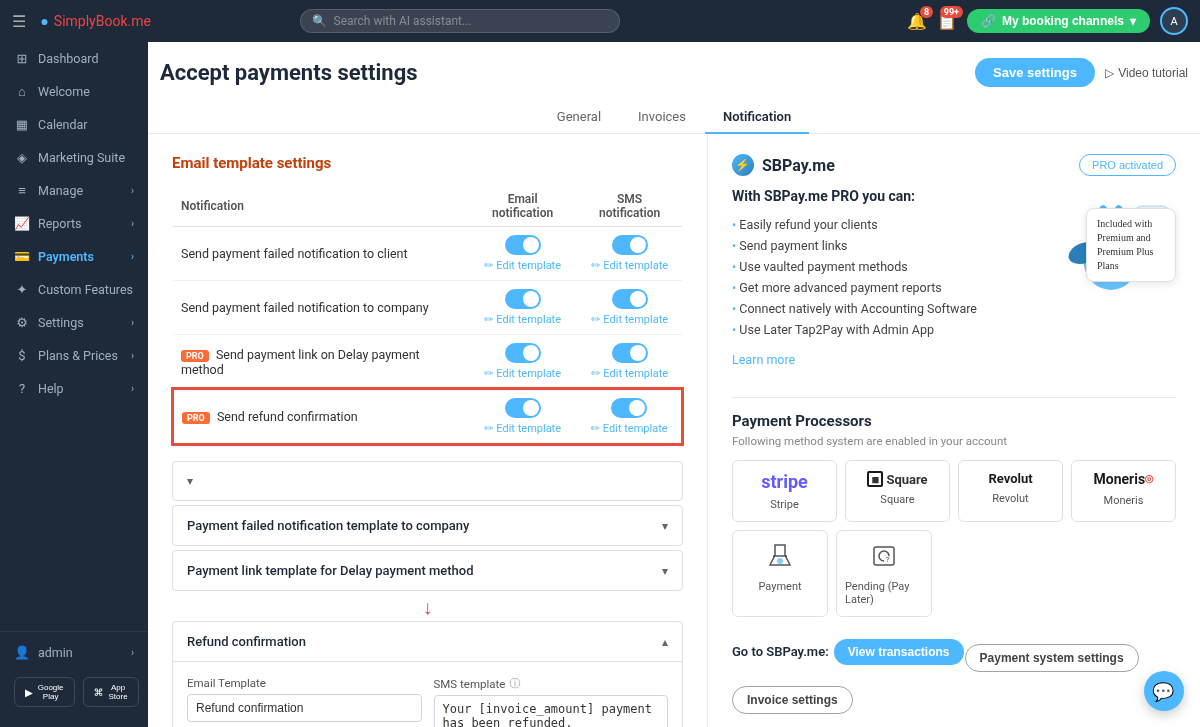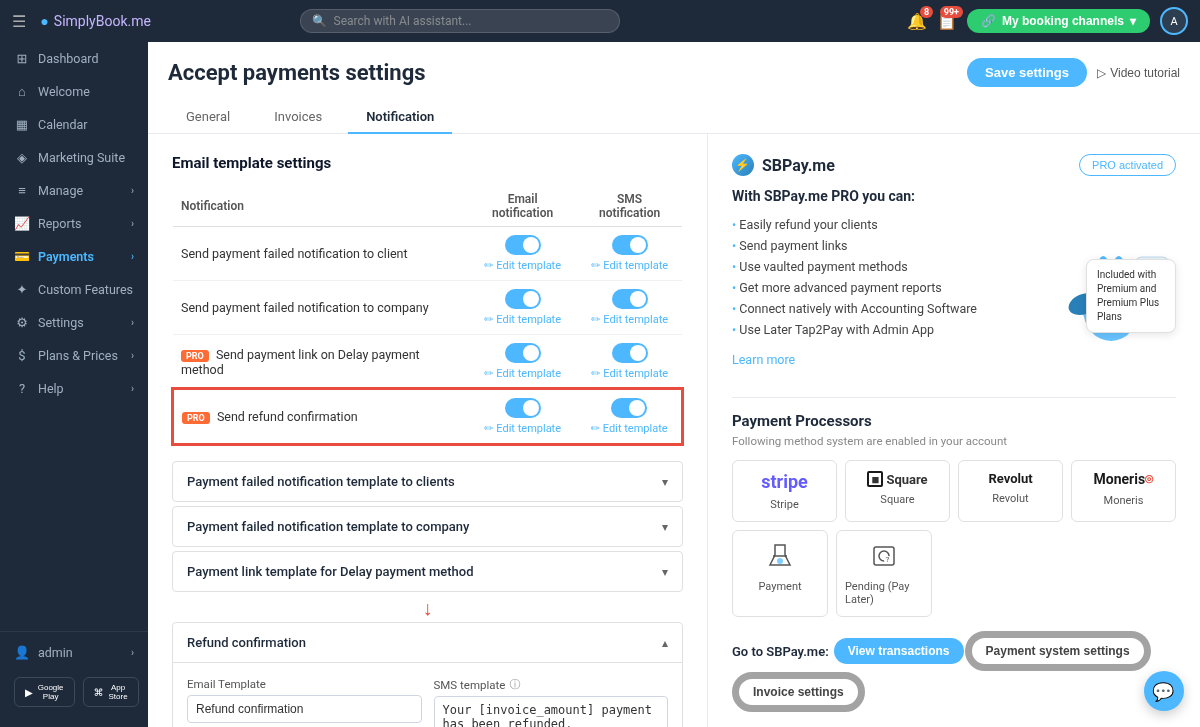--- a/index.html
+++ b/index.html
@@ -17,21 +17,21 @@
       gap: 10px;
     }
     .navbar-logo {
       color: #4db8ff;
       font-weight: 700;
       font-size: 14px;
       display: flex;
       align-items: center;
       gap: 5px;
     }
-    .navbar-logo span { color: #c4b5fd; font-weight: 400; }
+    .navbar-logo span { color: #ef4444; font-weight: 400; }
     .hamburger { color: #aaa; cursor: pointer; font-size: 16px; margin-right: 4px; }
     .navbar-search {
       flex: 1;
       max-width: 320px;
       margin: 0 auto;
       background: rgba(255,255,255,0.12);
       border: 1px solid rgba(255,255,255,0.15);
       border-radius: 20px;
       padding: 4px 12px;
       display: flex;
@@ -122,21 +122,21 @@
       flex: 1;
       display: flex;
       flex-direction: column;
       overflow: hidden;
       background: #f5f6fa;
     }
 
     
     .page-header {
       background: #fff;
-      padding: 16px 20px 0;
+      padding: 16px 12px 0;
       border-bottom: 1px solid #e8eaf0;
       flex-shrink: 0;
     }
     .page-header-top {
       display: flex;
       align-items: center;
       justify-content: space-between;
       margin-bottom: 14px;
     }
     .page-title {
@@ -162,21 +162,22 @@
       font-size: 12px;
       cursor: pointer;
       display: flex;
       align-items: center;
       gap: 4px;
     }
 
     
     .tabs {
       display: flex;
-      gap: 8px;
+      gap: 1px;
+      justify-content: center;
     }
     .tab {
       padding: 8px 18px;
       cursor: pointer;
       font-size: 13px;
       color: #666;
       border-bottom: 2px solid transparent;
       margin-bottom: -1px;
     }
     .tab.active {
@@ -198,21 +199,21 @@
       width: 560px;
       flex-shrink: 0;
       overflow-y: auto;
       padding: 20px 24px;
       border-right: 1px solid #e8eaf0;
       background: #fff;
     }
     .section-title {
       font-size: 15px;
       font-weight: 700;
-      color: #0f172a;
+      color: #c2410c;
       margin-bottom: 14px;
     }
 
     
     .email-table {
       width: 100%;
       border-collapse: collapse;
     }
     .email-table th {
       font-size: 12px;
@@ -492,21 +493,21 @@
     }
     .goto-btn {
       border: none;
       border-radius: 20px;
       padding: 6px 14px;
       font-size: 12px;
       font-weight: 600;
       cursor: pointer;
     }
     .goto-btn.primary { background: #4db8ff; color: #fff; }
-    .goto-btn.secondary { background: transparent; border: 7px solid #a3a3a3; color: #444; }
+    .goto-btn.secondary { background: transparent; border: 1px solid #a3a3a3; color: #444; margin-top: 13px; }
 
     
     .chat-bubble {
       position: fixed;
       bottom: 16px;
       right: 16px;
       width: 40px;
       height: 40px;
       background: #4db8ff;
       border-radius: 50%;
@@ -793,21 +794,20 @@
                 </div>
               </td>
             </tr>
           </tbody>
         </table>
 
         <div class="accordion">
 
           <div class="accordion-item">
             <div class="accordion-header">
-              <span>Payment failed notification template to clients</span>
               <span class="chevron">▾</span>
             </div>
           </div>
 
           <div class="accordion-item">
             <div class="accordion-header">
               <span>Payment failed notification template to company</span>
               <span class="chevron">▾</span>
             </div>
           </div>
@@ -849,21 +849,21 @@
       <div class="right-panel">
         
         <div class="sbpay-header">
           <div class="sbpay-brand">
             <div class="sbpay-icon">⚡</div>
             <span>SBPay.me</span>
           </div>
           <button class="pro-activated-btn">PRO activated</button>
         </div>
 
-        <div style="display:flex; gap:16px;align-items:flex-end;">
+        <div style="display:flex; gap:16px;">
           <div style="flex:1;">
             <div class="sbpay-subtitle">With SBPay.me PRO you can:</div>
             <ul class="sbpay-features">
               <li>Easily refund your clients</li>
               <li>Send payment links</li>
               <li>Use vaulted payment methods</li>
               <li>Get more advanced payment reports</li>
               <li>Connect natively with Accounting Software</li>
               <li>Use Later Tap2Pay with Admin App</li>
             </ul>
@@ -888,21 +888,21 @@
               <ellipse cx="58" cy="26" rx="5" ry="9" fill="#4db8ff" transform="rotate(-10,58,26)"></ellipse>
               <ellipse cx="72" cy="26" rx="5" ry="9" fill="#4db8ff" transform="rotate(10,72,26)"></ellipse>
 
               <rect x="88" y="18" width="36" height="22" rx="8" fill="#e8f4fb" stroke="#c0d8ea" stroke-width="1"></rect>
               <circle cx="97" cy="29" r="2.5" fill="#4db8ff"></circle>
               <circle cx="106" cy="29" r="2.5" fill="#4db8ff"></circle>
               <circle cx="115" cy="29" r="2.5" fill="#4db8ff"></circle>
             </svg>
             
             <div class="card-box">
-              <div style="font-size:10px; line-height:1.4; color:#333;">Included with Premium and Premium Plus Plans</div>
+              <div style="font-size:10px; line-height:1.4; color:#333;font-family:Liberation Serif, serif;">Included with Premium and Premium Plus Plans</div>
             </div>
           </div>
         </div>
 
         <a class="learn-more-link">Learn more</a>
 
         <div class="divider"></div>
 
         
         <div class="pp-title">Payment Processors</div>

